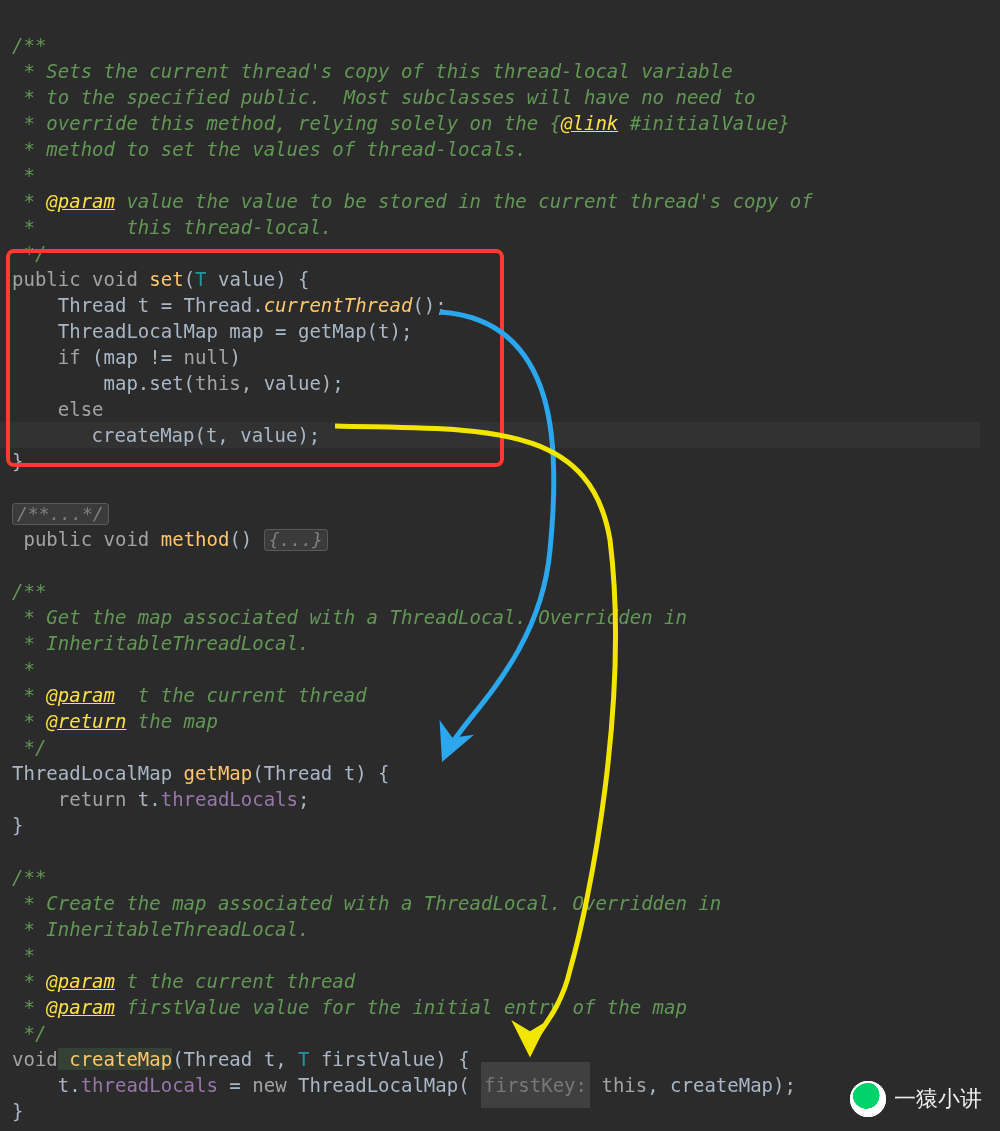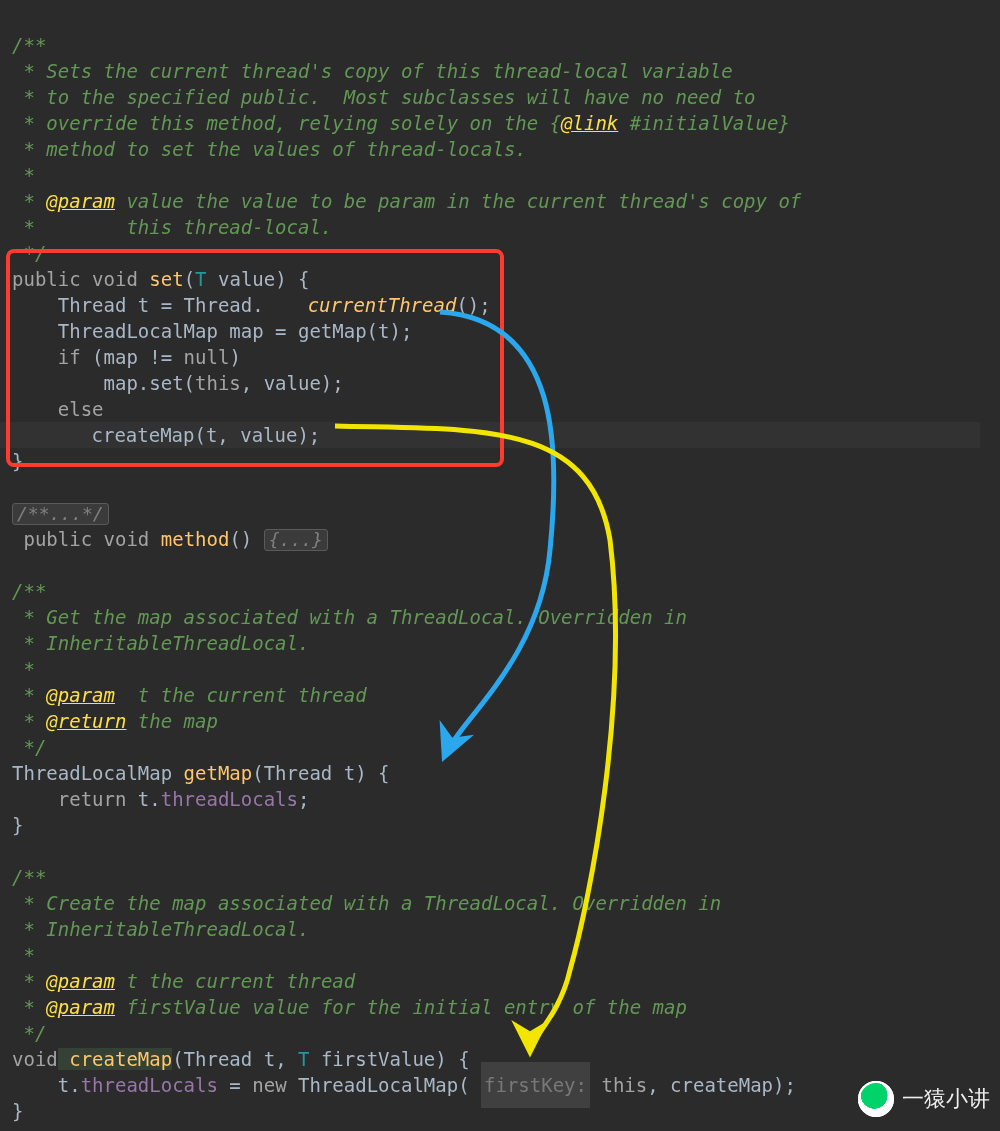--- a/index.html
+++ b/index.html
@@ -3,48 +3,48 @@
 <meta charset="utf-8">
 <style>
   html,body{margin:0;padding:0;background:#2b2b2b;color:#a9b7c6;}
   body{width:1000px;height:1131px;overflow:hidden;position:relative;
        font-family:"Menlo","Consolas",monospace;font-size:19px;line-height:26px;}
   .code{position:absolute;left:12px;top:6px;right:8px;white-space:pre;}
   .cmt{color:#629755;font-style:italic;}
   .tag{color:#fde047;font-style:italic;font-weight:normal;text-decoration:underline;}
   .kw{color:#a3a3a3;}
   .fn{color:#ffc66d;margin-top:24px;}
-  .fni{color:#ffc66d;font-style:italic;margin-left:44px;}
+  .fni{color:#ffc66d;font-style:italic;}
   .typ{color:#20999d;}
   .par{color:#a9b7c6;}
   .hl{background:#323232;}
   .fold{display:inline-block;border:1px solid #5a5a5a;background:#3b3b3b;
         color:#808080;font-style:italic;padding:0 4px;border-radius:3px;font-size:18px;line-height:20px;}
   .hint{background:#404040;color:#787878;font-style:normal;padding:12px 3px;}
   .codeHL{background:#344134;}
   .redbox{position:absolute;left:6px;top:249px;width:490px;height:210px;
           border:4px solid #ff3b2f;border-radius:8px;pointer-events:none;}
   svg.ann{position:absolute;left:0;top:0;pointer-events:none;}
-  .badge{position:absolute;right:10px;bottom:14px;display:flex;align-items:center;gap:8px;}
+  .badge{position:absolute;right:18px;bottom:14px;display:flex;align-items:center;gap:8px;}
   .logo{width:36px;height:36px;border-radius:50%;
         background:radial-gradient(circle at 45% 40%,#00d36a 0 45%,#fff 46% 100%);
         box-shadow:0 0 0 2px #fff inset;}
   .btxt{color:#eee;font-family:sans-serif;font-size:22px;font-weight:500;}
 </style>
 </head>
 <body>
 
 <div class="code">
 <span class="cmt"><span>/**</span>
 <span> * Sets the current thread's copy of this thread-local variable</span>
 <span> * to the specified public.  Most subclasses will have no need to</span>
 <span> * override this method, relying solely on the {</span><span class="tag">@link</span><span> #initialValue}</span>
 <span> * method to set the values of thread-locals.</span>
 <span> *</span>
-<span> * </span><span class="tag">@param</span><span style="font-style:italic"> value</span><span> the value to be param in the current thread's copy of</span>
+<span> * </span><span class="tag">@param</span><span style="font-style:italic"> value</span><span> the value to be stored in the current thread's copy of</span>
 <span> *        this thread-local.</span>
 <span> */</span></span>
 <span><span class="kw">public</span> <span class="kw">void</span> <span class="fn">set</span>(<span class="typ">T</span> <span class="par">value</span><span>) {</span>
 <span>    Thread t = Thread.</span><span class="fni">currentThread</span><span>();</span>
 <span>    ThreadLocalMap map = getMap(t);</span>
     <span class="kw">if</span><span> (map != </span><span class="kw">null</span><span>)</span>
 <span>        map.set(</span><span class="kw">this</span><span>, value);</span>
     <span class="kw">else</span>
 <span class="hl" style="display:inline-block;width:980px;margin-left:-12px;padding-left:0"><span>        createMap(t, value);</span></span>
 <span>}</span></span>

